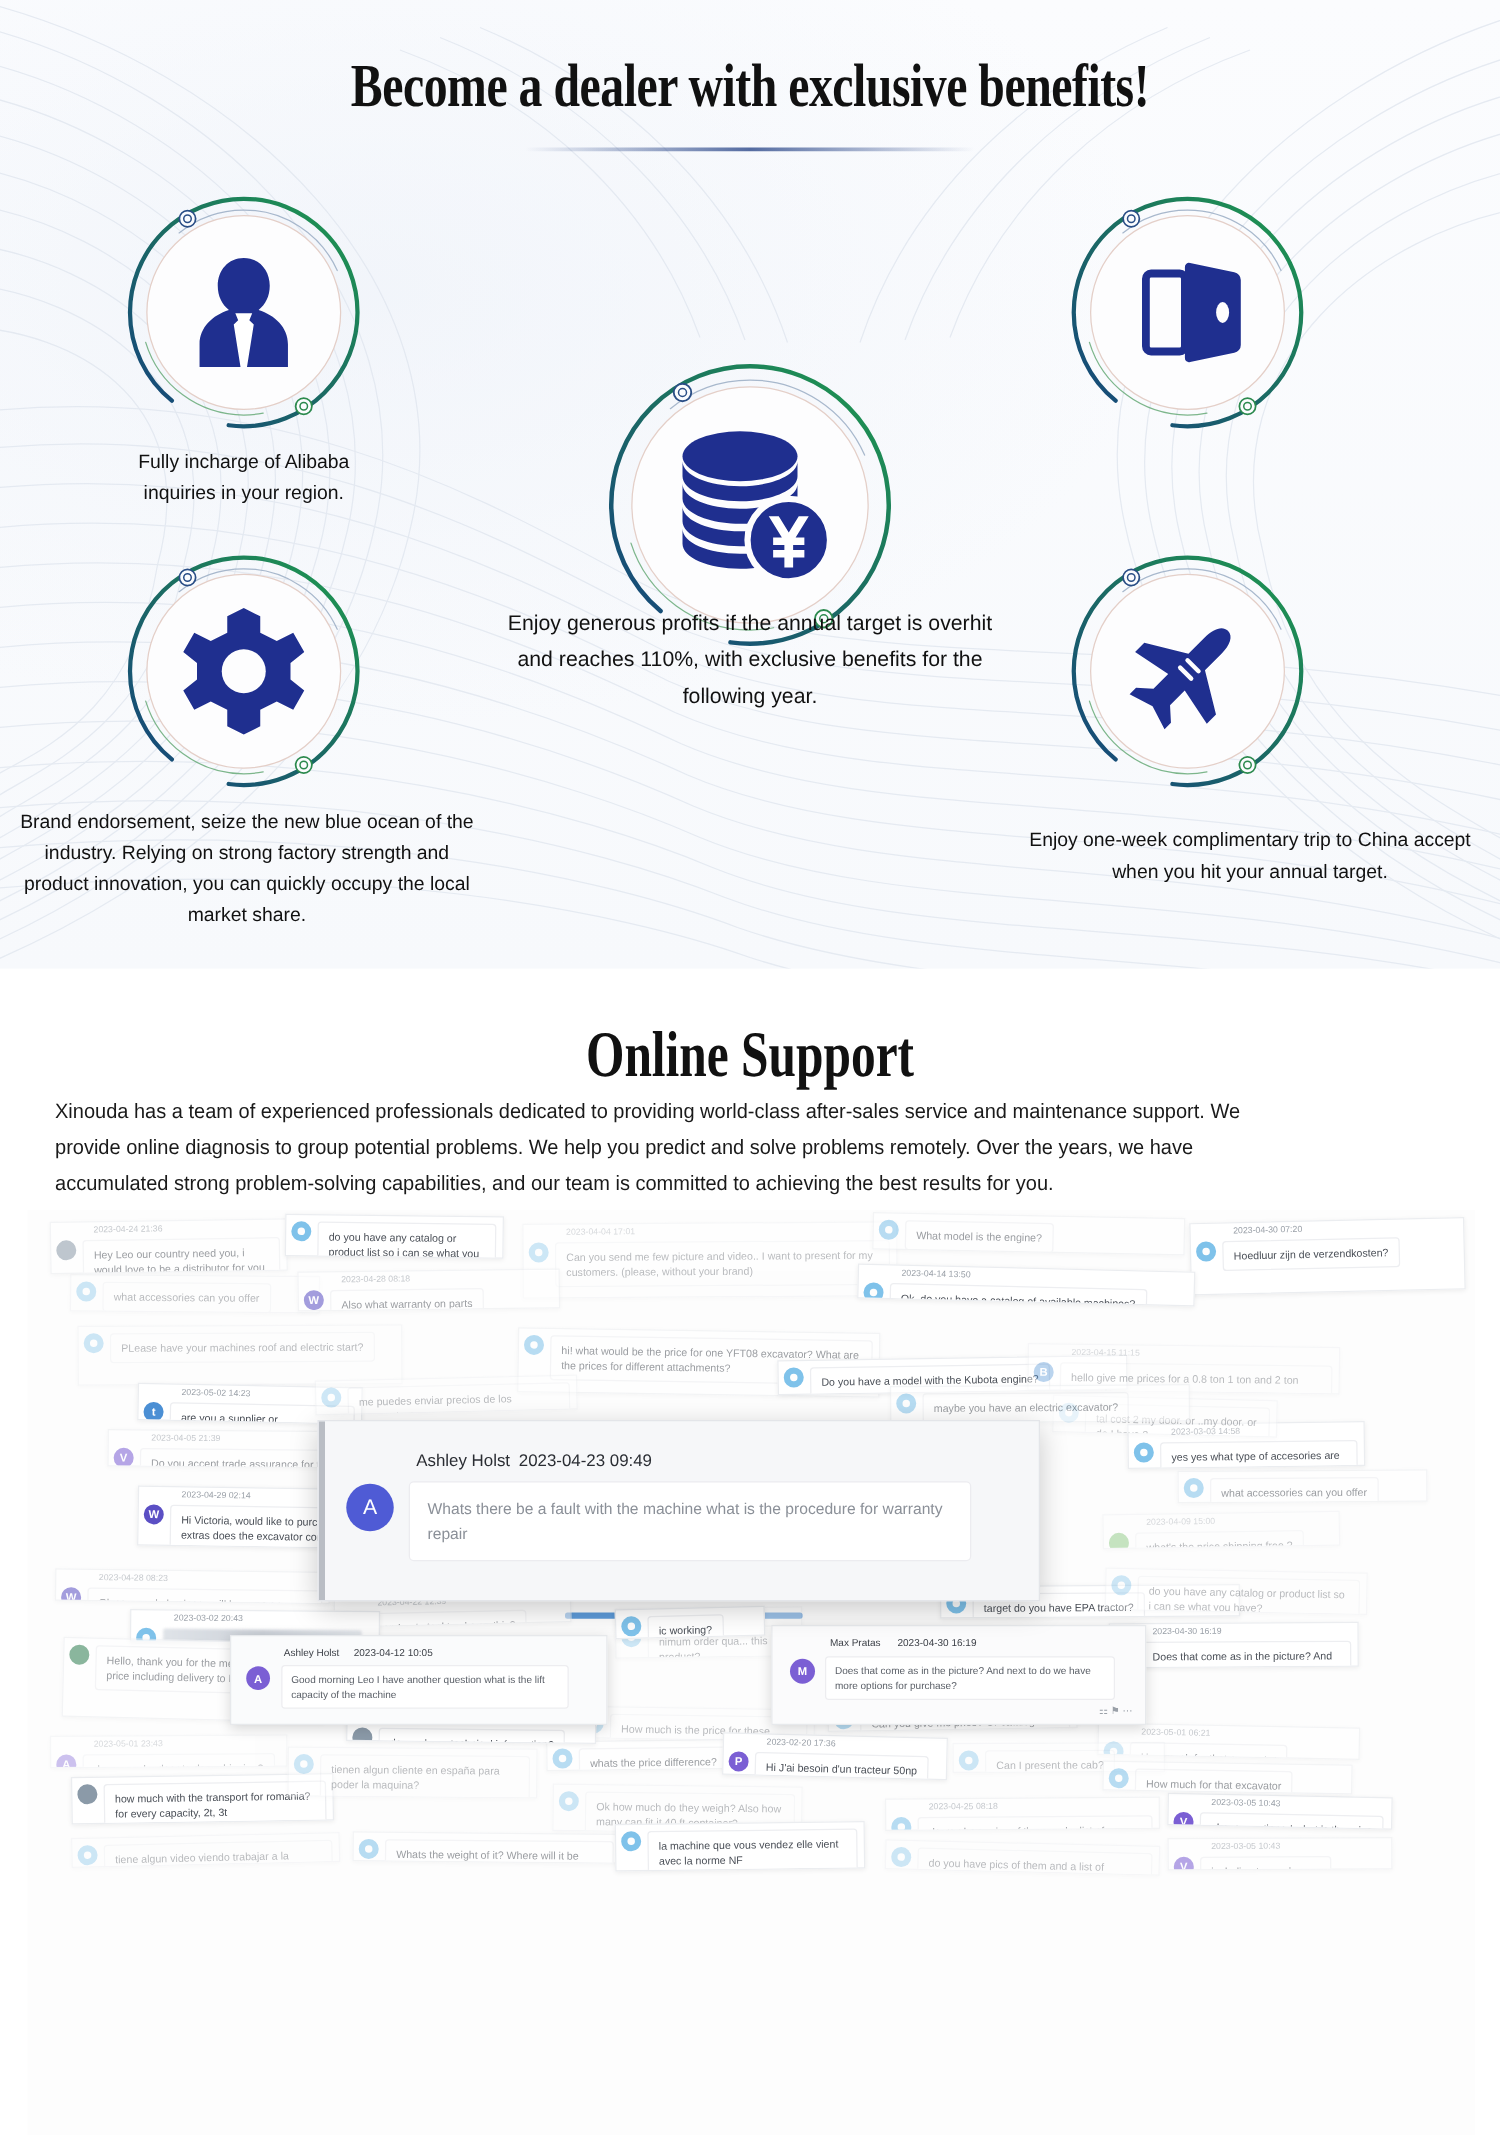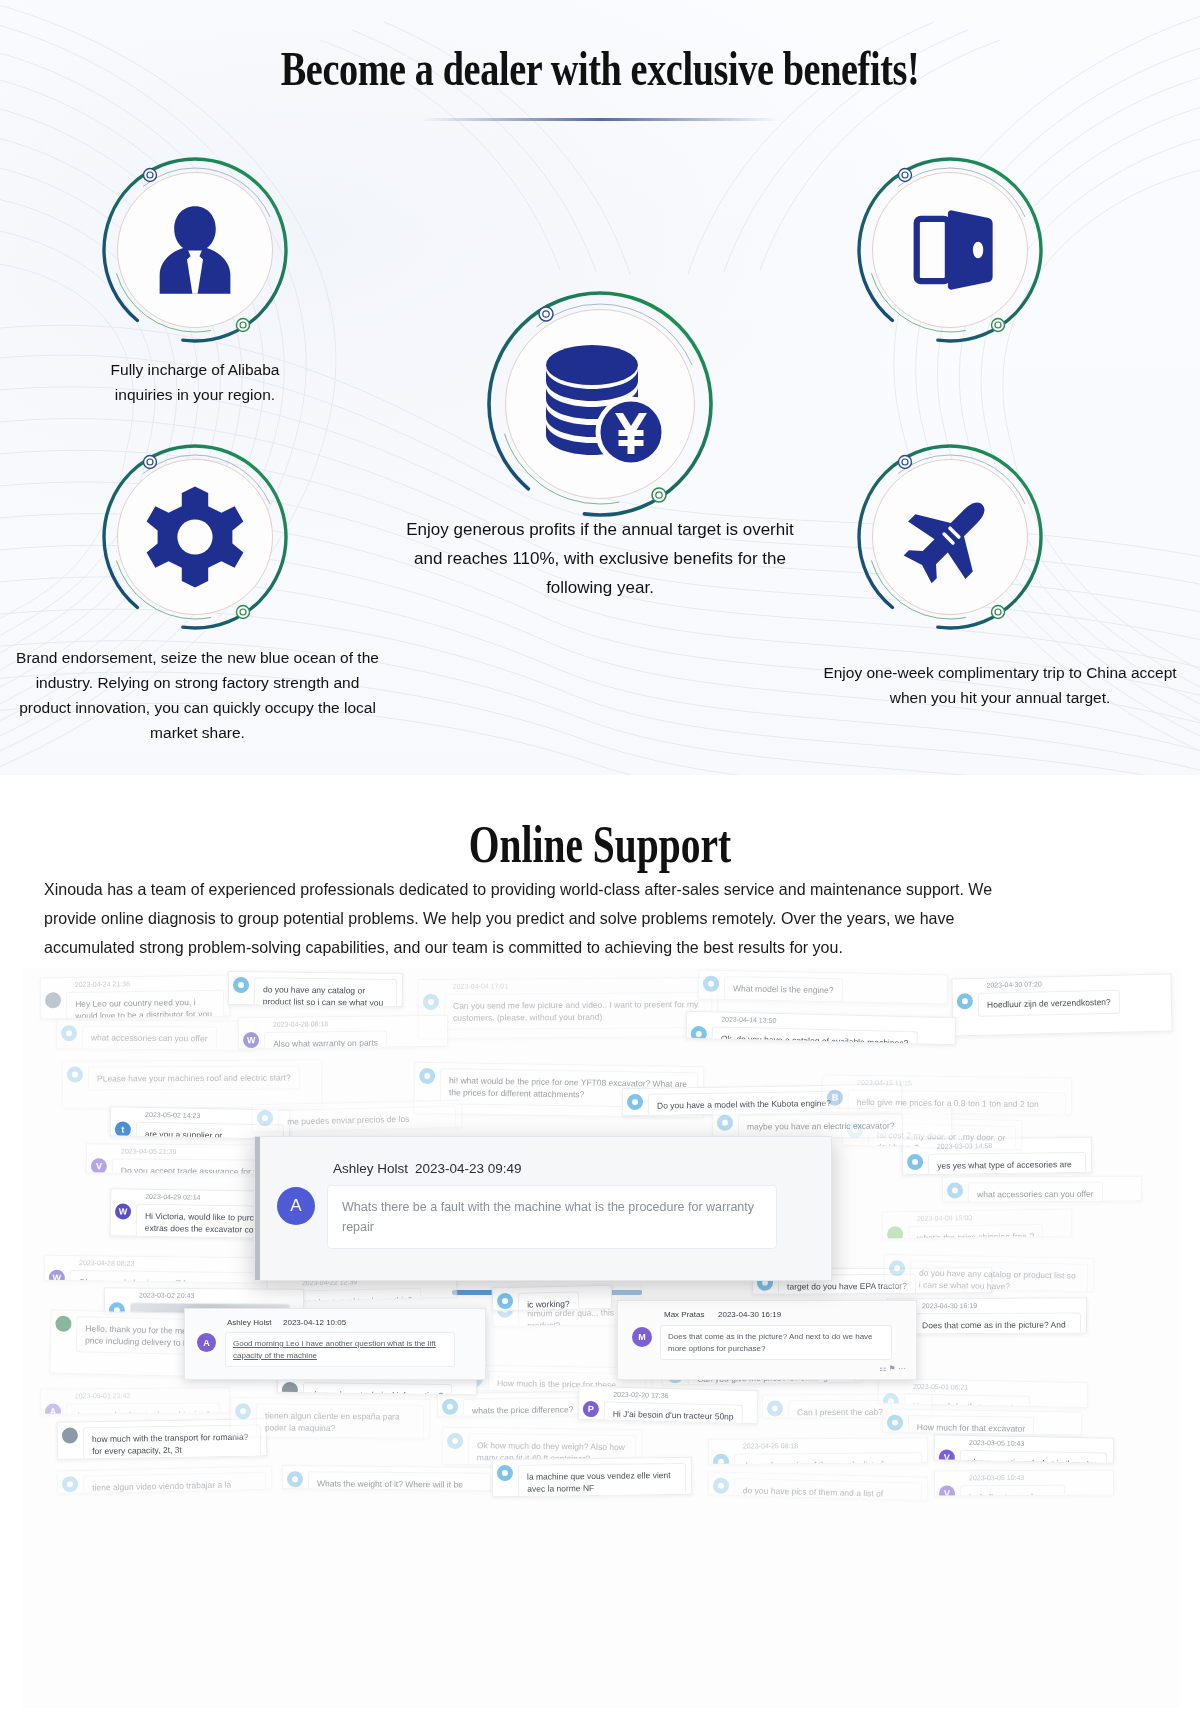--- a/index.html
+++ b/index.html
@@ -283,21 +283,21 @@
           <path d="M16 30v12c0 11 20.6 20 46 20s46-9 46-20V30c0 11-20.6 20-46 20S16 41 16 30z"></path>
           <path d="M16 48v12c0 11 20.6 20 46 20s46-9 46-20V48c0 11-20.6 20-46 20S16 59 16 48z"></path>
           <path d="M16 66v12c0 11 20.6 20 46 20s46-9 46-20V66c0 11-20.6 20-46 20S16 77 16 66z"></path>
           <path d="M16 84v12c0 11 20.6 20 46 20s46-9 46-20V84c0 11-20.6 20-46 20S16 95 16 84z"></path>
           <circle cx="101" cy="93" r="33" stroke="#fdfdfe" stroke-width="5"></circle>
         </g>
         <path fill="#ffffff" d="M85 74h8l8 13 8-13h8l-10.5 17h7v6h-9v4h9v6h-9v8h-7v-8h-9v-6h9v-4h-9v-6h7z"></path>
       </svg>
     </div>
   </div>
-  <div class="caption" style="left:400px; top:515px; width:400px; font-size:17px; line-height:29px;">Enjoy generous profits if the annual target is overhit and reaches 110%, with exclusive benefits for the following year.</div>
+  <div class="caption" style="left:400px; top:484px; width:400px; font-size:17px; line-height:29px;">Enjoy generous profits if the annual target is overhit and reaches 110%, with exclusive benefits for the following year.</div>
 
   <div class="badge" style="left:855px; top:155px;">
     <svg class="ring-svg" viewBox="0 0 190 190">
       <circle cx="95" cy="95" r="91" fill="none" stroke="url(#g1)" stroke-width="3.4" stroke-dasharray="405 50" stroke-dashoffset="250" stroke-linecap="round"></circle>
       <circle cx="95" cy="95" r="82" fill="none" stroke="#9fb0c6" stroke-width="1" stroke-dasharray="150 365" stroke-dashoffset="185" stroke-linecap="round" opacity="0.9"></circle>
       <circle cx="95" cy="95" r="82" fill="none" stroke="#6fae7e" stroke-width="1" stroke-dasharray="120 395" stroke-dashoffset="402" stroke-linecap="round" opacity="0.9"></circle>
       <circle cx="50" cy="20" r="6.5" fill="#fbfcfe" stroke="#2a4e86" stroke-width="1.4"></circle>
       <circle cx="50" cy="20" r="3" fill="none" stroke="#2a4e86" stroke-width="1.2"></circle>
       <circle cx="143" cy="170" r="6.5" fill="#fbfcfe" stroke="#2c8a4e" stroke-width="1.4"></circle>
       <circle cx="143" cy="170" r="3" fill="none" stroke="#2c8a4e" stroke-width="1.2"></circle>
@@ -659,21 +659,21 @@
           <div class="av" style="width: 16px; height: 16px; background: rgb(123, 95, 212);">V</div>
           <div class="bub" style="margin-left: 5px; max-width: 148px;">including tax and cargo</div>
         </div>
       </div>
     </div>
 
   <div class="panel" id="panel-2">
     <div class="pn-name" style="left:42px; top:9px;">Ashley Holst</div>
     <div class="pn-time" style="left:98px; top:9px;">2023-04-12 10:05</div>
     <div class="pn-av" style="left:12px; top:24px; width:19px; height:19px; background:#7b5fd4;">A</div>
-    <div class="pn-bub" style="left:40px; top:23px; width:230px;text-decoration:underline;">Good morning Leo I have another question what is the lift capacity of the machine</div>
+    <div class="pn-bub" style="left:40px; top:23px; width:230px;">Good morning Leo I have another question what is the lift capacity of the machine</div>
   </div>
 
   <div class="panel" id="panel-3">
     <div class="pn-name" style="left:46px; top:9px;">Max Pratas</div>
     <div class="pn-time" style="left:100px; top:9px;">2023-04-30 16:19</div>
     <div class="pn-av" style="left:14px; top:26px; width:20px; height:20px; background:#7b5fd4;">M</div>
     <div class="pn-bub" style="left:42px; top:24px; width:232px;">Does that come as in the picture? And next to do we have more options for purchase?</div>
     <div style="position:absolute; right:10px; bottom:6px; font-size:8px; color:#9aa0a8;">⚏ ⚑ ⋯</div>
   </div>
 

